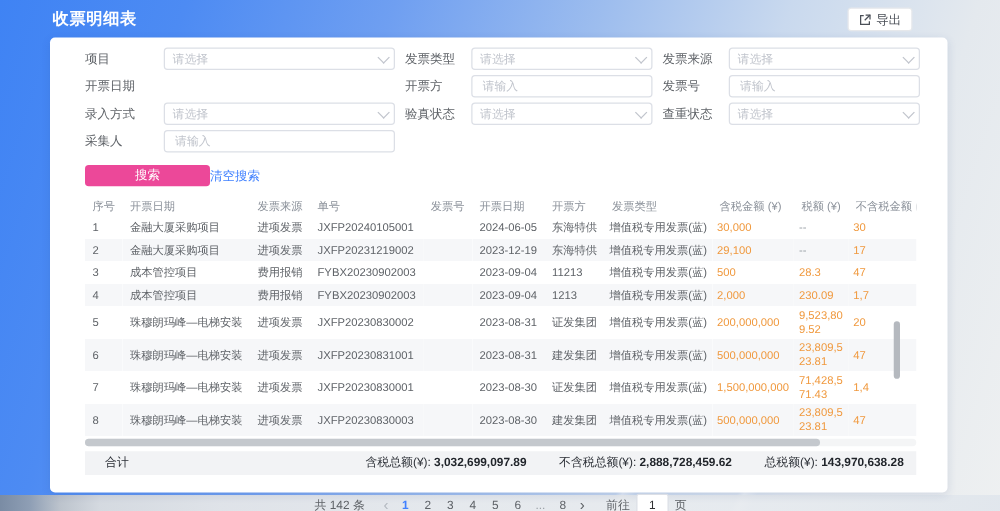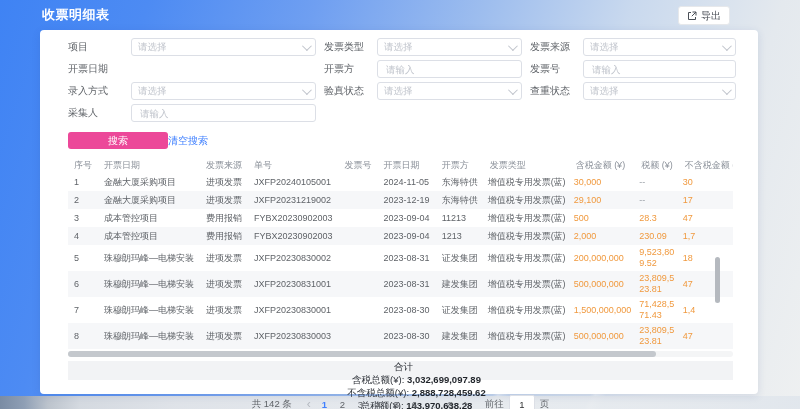--- a/index.html
+++ b/index.html
@@ -47,21 +47,21 @@
   tr.stripe td{background:#f6f7f9;}
   td.num{color:#f0993e;}
   td.muted{color:#9aa0a6;}
   td.wrapcol{white-space:normal;word-break:break-all;line-height:11px;padding-right:2px;}
   td.tight{padding:0 4px;}
   .vscroll{position:absolute;right:13px;top:100px;width:5px;height:46px;border-radius:3px;background:#b5b9bf;}
   .hscroll{width:665px;height:6px;margin:2px 0 0 0;background:#f4f5f6;border-radius:3px;position:relative;}
   .hscroll .thumb{position:absolute;left:0;top:0;height:6px;width:588px;border-radius:3px;background:#c4c8cd;}
   
   .totals{display:flex;align-items:center;height:19px;background:#f2f3f5;margin-top:4px;
-    padding:0 10px 0 16px;font-size:9.5px;color:#2b2f36;flex-direction:column;}
+    padding:0 10px 0 16px;font-size:9.5px;color:#2b2f36;}
   .totals .grow{flex:1;}
   .t-group{margin-left:26px;white-space:nowrap;}
   .t-val{font-weight:bold;color:#1f2329;margin-top:33px;}
   
   .pager{display:flex;align-items:center;justify-content:center;height:22px;margin-top:13px;
     font-size:9.5px;color:#5f6368;gap:5px;}
   .pg-total{margin-right:8px;}
   .pg-arrow{font-size:12px;line-height:12px;color:#b4b9c0;cursor:pointer;padding:0 2px;}
   .pg-arrow.next{color:#5f6368;}
   .pg-num{min-width:13px;text-align:center;cursor:pointer;color:#5f6368;}
@@ -198,21 +198,21 @@
               <th>不含税金额 (¥)</th>
             </tr>
           </thead>
         <tbody id="tbody">
             <tr class="r-short">
               <td>1</td>
               <td>金融大厦采购项目</td>
               <td>进项发票</td>
               <td>JXFP20240105001</td>
               <td></td>
-              <td>2024-11-05</td>
+              <td>2024-06-05</td>
               <td>东海特供</td>
               <td class="tight">增值税专用发票(蓝)</td>
               <td class="num tight">30,000</td>
               <td class="muted tight">--</td>
               <td class="num tight">30</td>
             </tr>
             <tr class="r-short stripe">
               <td>2</td>
               <td>金融大厦采购项目</td>
               <td>进项发票</td>
@@ -255,21 +255,21 @@
               <td>5</td>
               <td>珠穆朗玛峰—电梯安装</td>
               <td>进项发票</td>
               <td>JXFP20230830002</td>
               <td></td>
               <td>2023-08-31</td>
               <td>证发集团</td>
               <td class="tight">增值税专用发票(蓝)</td>
               <td class="num tight">200,000,000</td>
               <td class="num wrapcol tight">9,523,809.52</td>
-              <td class="num tight">18</td>
+              <td class="num tight">20</td>
             </tr>
             <tr class="r-tall stripe">
               <td>6</td>
               <td>珠穆朗玛峰—电梯安装</td>
               <td>进项发票</td>
               <td>JXFP20230831001</td>
               <td></td>
               <td>2023-08-31</td>
               <td>建发集团</td>
               <td class="tight">增值税专用发票(蓝)</td>

